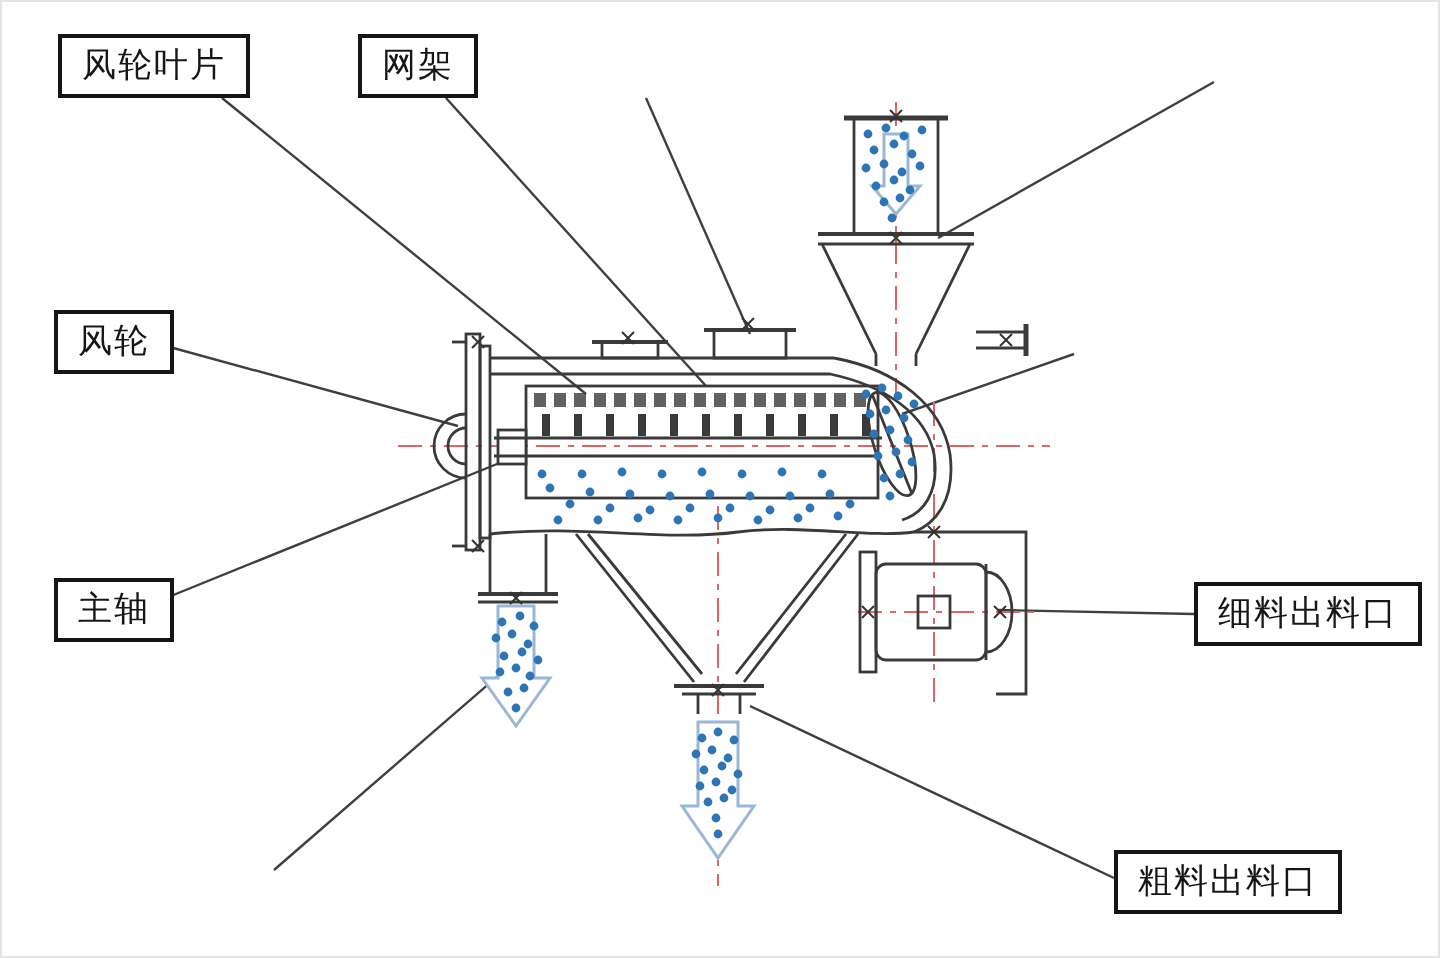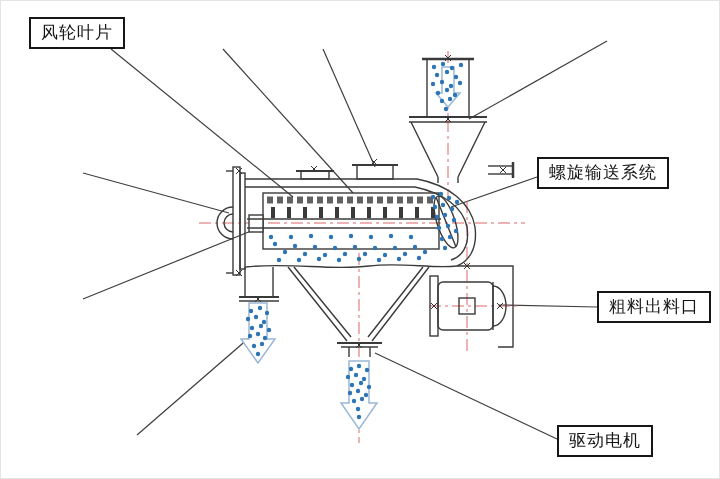--- a/index.html
+++ b/index.html
@@ -261,16 +261,18 @@
         <circle cx="357" cy="390" r="2.2"></circle>
         <circle cx="365" cy="394" r="2.2"></circle>
         <circle cx="353" cy="400" r="2.2"></circle>
         <circle cx="361" cy="398" r="2.2"></circle>
         <circle cx="357" cy="408" r="2.2"></circle>
         <circle cx="358" cy="416" r="2.2"></circle>
       </g>
   </svg>
 
   <div class="lbl" style="left:28px;top:16px">风轮叶片</div>
-  <div class="lbl" style="left:536px;top:156px">螺旋输送系统</div>
-  <div class="lbl" style="left:596px;top:290px">粗料出料口</div>
-  <div class="lbl" style="left:556px;top:424px">驱动电机</div>
+  <div class="lbl" style="left:178px;top:16px">网架</div>
+  <div class="lbl" style="left:26px;top:154px">风轮</div>
+  <div class="lbl" style="left:26px;top:288px">主轴</div>
+  <div class="lbl" style="left:596px;top:290px">细料出料口</div>
+  <div class="lbl" style="left:556px;top:424px">粗料出料口</div>
 </div>
 
 </body></html>

